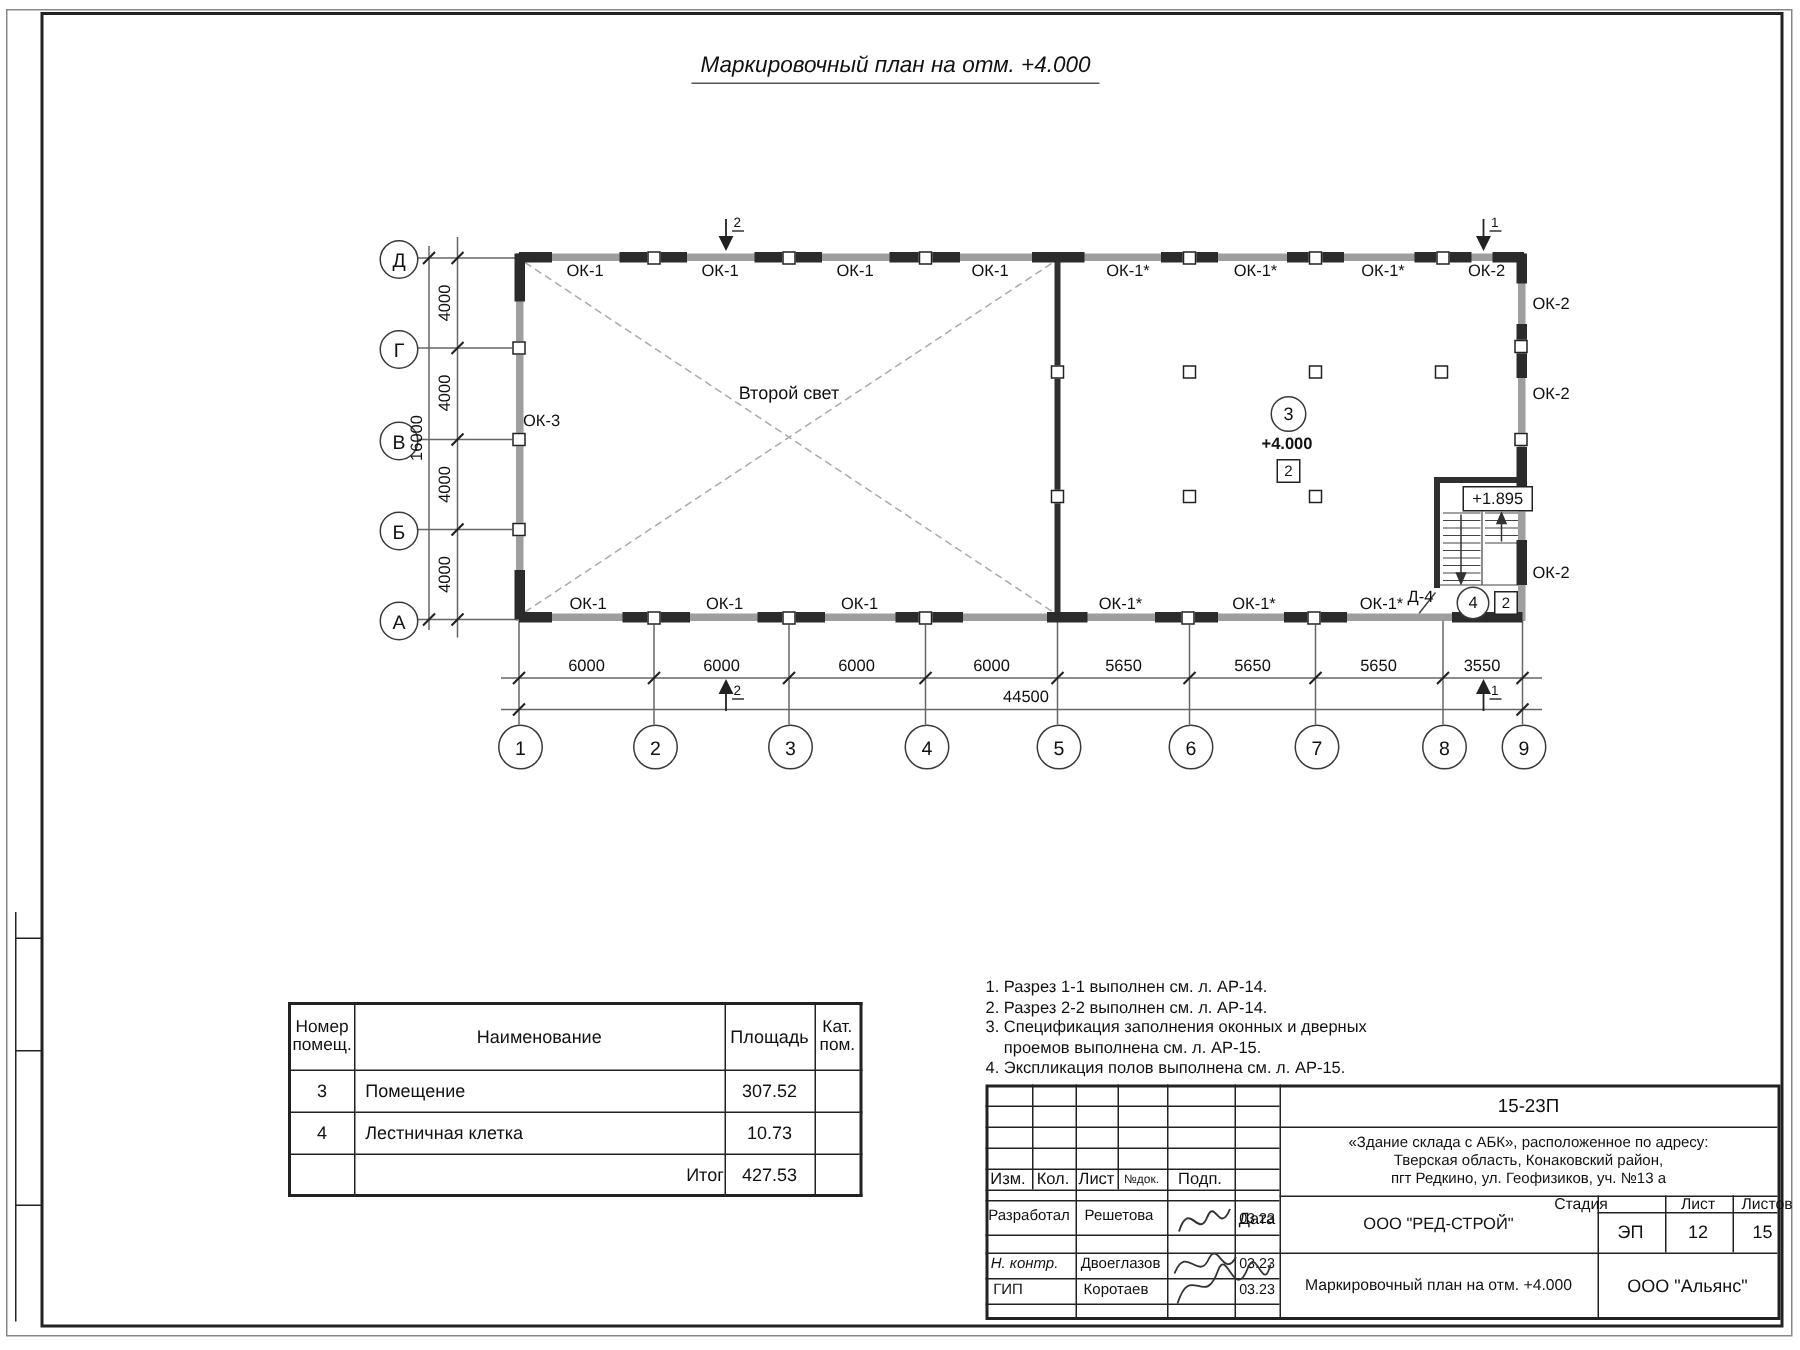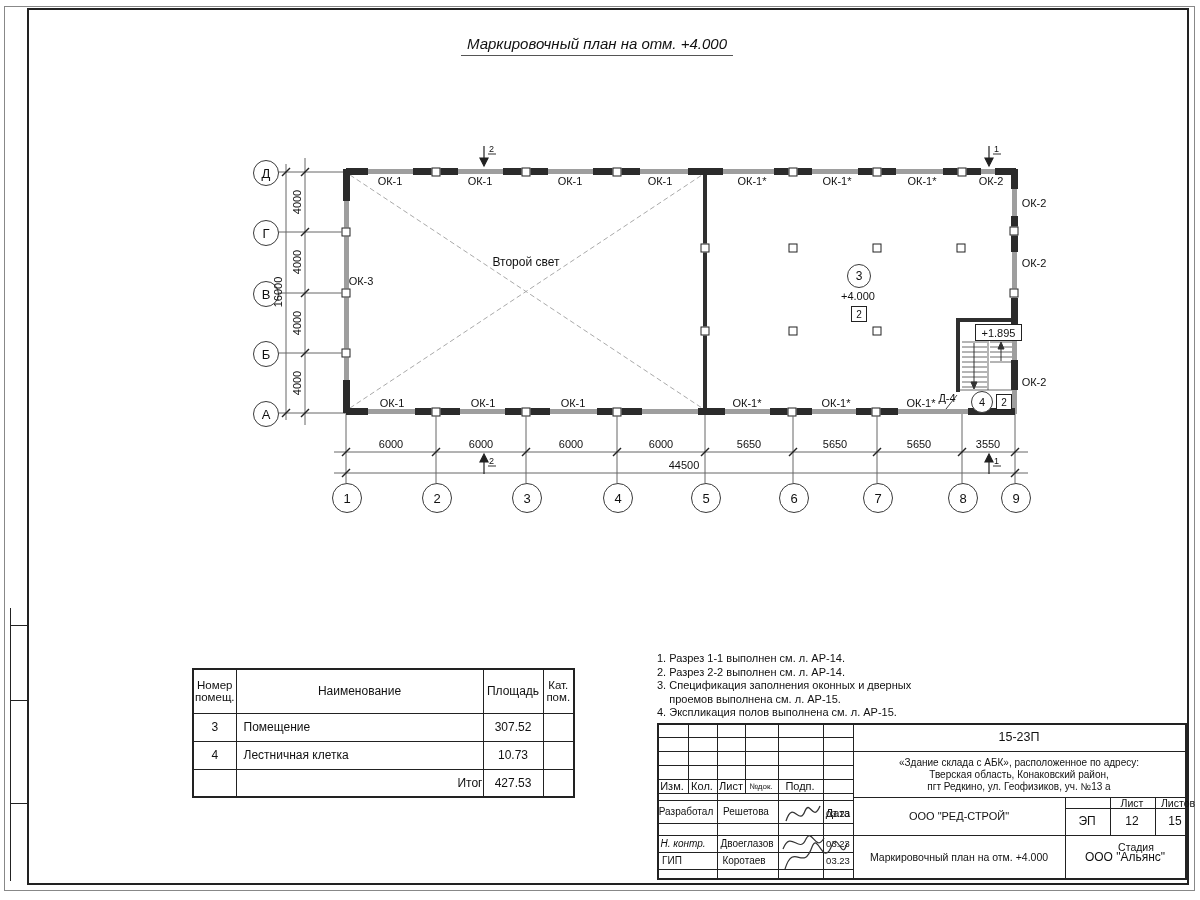--- a/index.html
+++ b/index.html
@@ -9,21 +9,21 @@
   .lbl{position:absolute;font-size:11px;color:#111;white-space:nowrap;transform:translate(-50%,-50%);}
   .lbl12{font-size:12px;}
   .vlbl{position:absolute;font-size:11px;color:#111;white-space:nowrap;transform:translate(-50%,-50%) rotate(-90deg);}
   .circle{position:absolute;border:1px solid #3a3a3a;border-radius:50%;background:#fff;
           display:flex;align-items:center;justify-content:center;font-size:13px;}
   .colsq{position:absolute;width:7px;height:7px;background:#fff;border:1px solid #222;transform:translate(-50%,-50%);}
   .wall{position:absolute;background:#9e9e9e;}
   .wall.dark{background:#2f2f2f;}
   .win{position:absolute;background:#2b2b2b;}
   .fbox{position:absolute;border:1px solid #222;background:#fff;display:flex;align-items:center;justify-content:center;font-size:10px;}
-  .elev{position:absolute;background:#fff;font-size:11px;transform:translate(-50%,-50%);padding:0 2px;white-space:nowrap;}
+  .elev{position:absolute;background:#fff;font-size:11px;transform:translate(-50%,-50%);padding:0 2px;white-space:nowrap;font-weight:bold;}
   .secd{position:absolute;font-size:9px;border-bottom:1px solid #333;transform:translate(-50%,-50%);padding:0 2px 0 1px;}
   .hline{position:absolute;height:1px;background:#222;}
   .vline{position:absolute;width:1px;background:#222;}
   .stxt{position:absolute;white-space:nowrap;transform:translate(-50%,-50%);}
   .title-main{position:absolute;font-style:italic;font-size:15px;border-bottom:1px solid #555;
               padding:0 6px 3px 6px;transform:translate(-50%,0);white-space:nowrap;}
   table.expl{position:absolute;border-collapse:collapse;table-layout:fixed;font-size:12px;}
   table.expl td,table.expl th{border:1px solid #222;padding:0;overflow:hidden;}
   table.expl{border:2px solid #222;}
   .note-line{font-size:11px;line-height:13.5px;white-space:pre;}
@@ -378,21 +378,21 @@
     <path d="M786 821 C793 799 799 827 805 811 C810 799 813 823 820 806" stroke="#333" stroke-width="1.3" fill="none"></path>
     <path d="M783 849 C791 829 799 855 806 839 C812 827 816 853 824 838" stroke="#333" stroke-width="1.2" fill="none"></path>
     <path d="M785 869 C794 841 803 873 812 847 C818 831 823 869 832 845 C838 831 842 863 847 843" stroke="#333" stroke-width="1.2" fill="none"></path>
   </svg>
 
   <div class="stxt" style="left:1019px;top:737px;font-size:12.5px;">15-23П</div>
   <div class="stxt" style="left:1019px;top:762px;font-size:10px;">«Здание склада с АБК», расположенное по адресу:</div>
   <div class="stxt" style="left:1019px;top:774px;font-size:10px;">Тверская область, Конаковский район,</div>
   <div class="stxt" style="left:1019px;top:786px;font-size:10px;">пгт Редкино, ул. Геофизиков, уч. №13 а</div>
   <div class="stxt" style="left:959px;top:816px;font-size:11px;">ООО "РЕД-СТРОЙ"</div>
-  <div class="stxt" style="left:1136px;top:803px;font-size:10.5px;margin-top:44px;">Стадия</div>
+  <div class="stxt" style="left:1054px;top:803px;font-size:10.5px;">Стадия</div>
   <div class="stxt" style="left:1132px;top:803px;font-size:10.5px;">Лист</div>
   <div class="stxt" style="left:1178px;top:803px;font-size:10.5px;">Листов</div>
   <div class="stxt" style="left:1087px;top:821px;font-size:12px;">ЭП</div>
   <div class="stxt" style="left:1132px;top:821px;font-size:12px;">12</div>
   <div class="stxt" style="left:1175px;top:821px;font-size:12px;">15</div>
   <div class="stxt" style="left:959px;top:857px;font-size:10.5px;">Маркировочный план на отм. +4.000</div>
   <div class="stxt" style="left:1125px;top:857px;font-size:12px;">ООО "Альянс"</div>
 
 </div>
 

